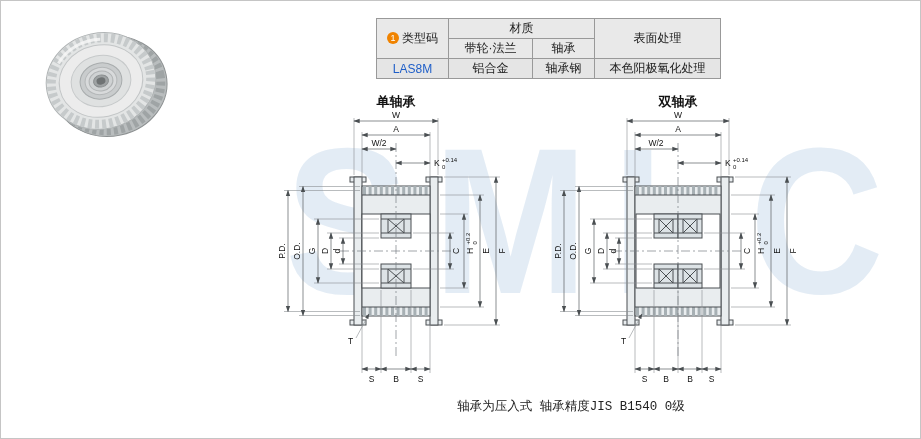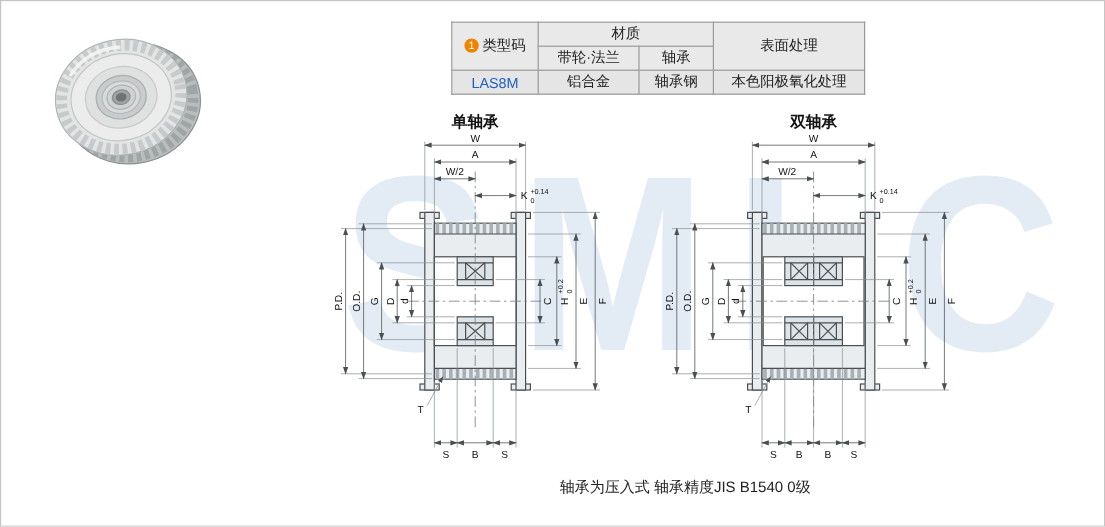--- a/index.html
+++ b/index.html
@@ -13,21 +13,21 @@
         color:#222;text-align:center;table-layout:fixed;}
   .spec th,.spec td{border:1px solid #999;padding:1px 5px;height:16px;font-weight:normal;}
   .spec th{background:#e9e9e9;}
   .spec td{background:#e5e5e5;}
   .code{color:#1e5ec8;}
   .badge{display:inline-block;width:12px;height:12px;border-radius:50%;background:#f08300;color:#fff;
         font-size:9px;line-height:12px;text-align:center;margin-right:3px;vertical-align:1px;}
   .dwg-title{position:absolute;z-index:2;font-size:13px;font-weight:bold;color:#111;text-align:center;}
   .drawing{position:absolute;z-index:1;}
   .footer-note{position:absolute;left:300px;top:397px;width:540px;text-align:center;font-size:12.5px;
-        color:#222;z-index:2;}
+        color:#222;z-index:2;font-family:Liberation Mono, monospace;}
   
   .d-fill{fill:#e9edef;stroke:#4a4f52;stroke-width:1;}
   .d-fill2{fill:#dde3e6;stroke:#4a4f52;stroke-width:1;}
   .d-line{stroke:#4a4f52;stroke-width:1;fill:none;}
   .d-thin{stroke:#8a8f92;stroke-width:0.6;fill:none;}
   .d-dim{stroke:#5a5f62;stroke-width:0.7;fill:none;}
   .d-center{stroke:#7a8084;stroke-width:0.7;stroke-dasharray:9 3 2 3;fill:none;}
   .d-teeth{stroke:#a7b0b4;stroke-width:9;stroke-dasharray:3 2.6;}
   .d-text{font-family:"Liberation Sans","DejaVu Sans",sans-serif;font-size:8.5px;fill:#111;}
   .d-text-sm{font-family:"Liberation Sans","DejaVu Sans",sans-serif;font-size:6px;fill:#111;}

